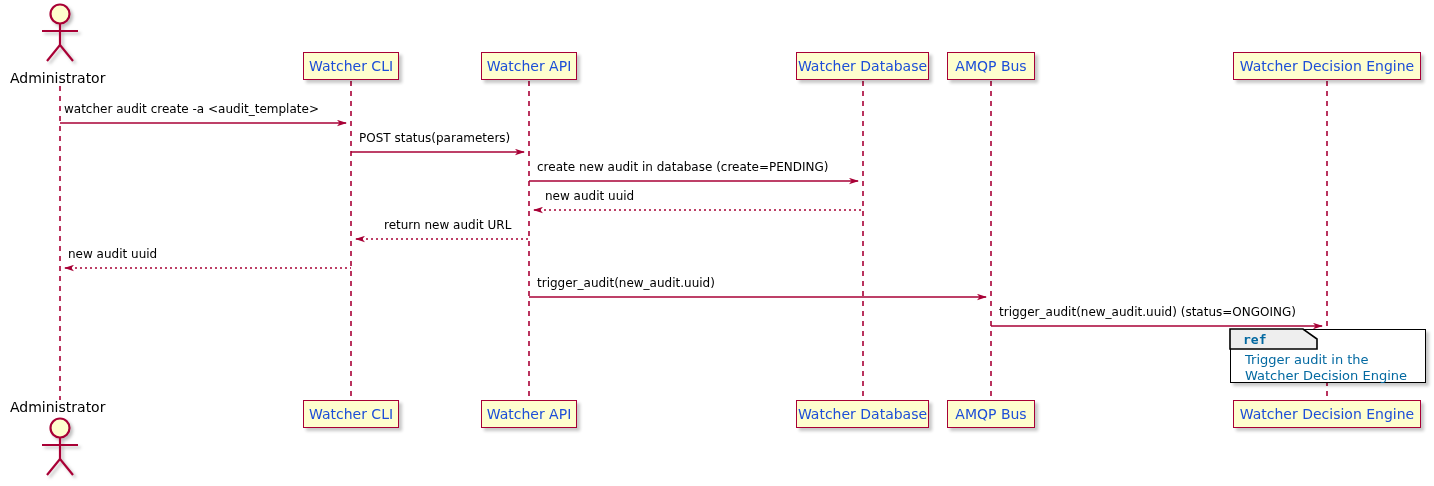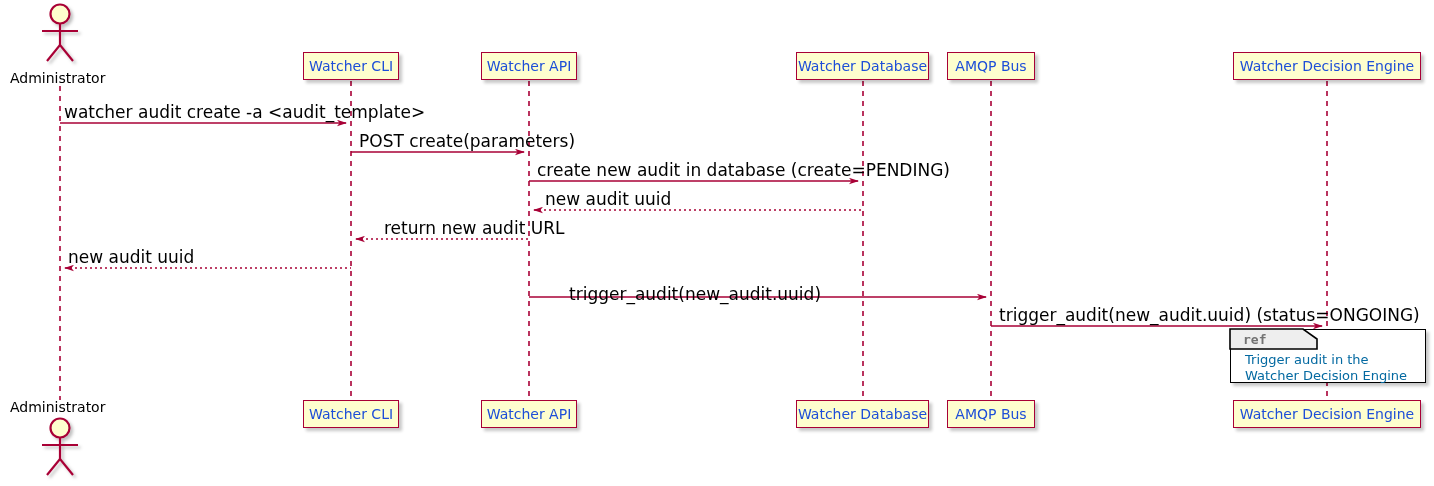--- a/index.html
+++ b/index.html
@@ -47,21 +47,21 @@
   .actor-label {
     position: absolute;
     font-size: 14px;
     color: #000000;
     white-space: nowrap;
     z-index: 5;
   }
   
   .msg-label {
     position: absolute;
-    font-size: 17px;
+    font-size: 12px;
     color: #000000;
     white-space: nowrap;
     z-index: 4;
   }
   
   .ref-box {
     position: absolute;
     box-sizing: border-box;
     background: #FFFFFF;
     border: 1.6px solid #000000;
@@ -141,32 +141,32 @@
   <div class="participant" style="left:947px; top:52px; width:88px;">AMQP Bus</div>
   <div class="participant" style="left:1233px; top:52px; width:188px;">Watcher Decision Engine</div>
 
   <div class="participant" style="left:303px; top:400px; width:96px;">Watcher CLI</div>
   <div class="participant" style="left:481px; top:400px; width:96px;">Watcher API</div>
   <div class="participant" style="left:796px; top:400px; width:133px;">Watcher Database</div>
   <div class="participant" style="left:947px; top:400px; width:88px;">AMQP Bus</div>
   <div class="participant" style="left:1233px; top:400px; width:188px;">Watcher Decision Engine</div>
 
   <div class="msg-label" style="left:64px; top:102px;">watcher audit create -a &lt;audit_template&gt;</div>
-  <div class="msg-label" style="left:359px; top:131px;">POST create(parameters)</div>
+  <div class="msg-label" style="left:359px; top:131px;">POST status(parameters)</div>
   <div class="msg-label" style="left:537px; top:160px;">create new audit in database (create=PENDING)</div>
   <div class="msg-label" style="left:545px; top:189px;">new audit uuid</div>
   <div class="msg-label" style="left:384px; top:218px;">return new audit URL</div>
   <div class="msg-label" style="left:68px; top:247px;">new audit uuid</div>
-  <div class="msg-label" style="left:537px; top:284px;margin-left:32px;">trigger_audit(new_audit.uuid)</div>
+  <div class="msg-label" style="left:537px; top:276px;">trigger_audit(new_audit.uuid)</div>
   <div class="msg-label" style="left:999px; top:305px;">trigger_audit(new_audit.uuid) (status=ONGOING)</div>
 
   <div class="ref-box" style="left:1230px; top:329px; width:196px; height:54px;">
     <svg width="196" height="54" style="position:absolute; left:-1.6px; top:-1.6px;">
       <path d="M1,1 L74,1 L88,11 L88,21 L1,21 Z" fill="#EEEEEE" stroke="#000000" stroke-width="1.6"></path>
     </svg>
-    <div style="position:absolute; left:12px; top:2px; font-family:'DejaVu Sans Mono', monospace; font-weight:bold; font-size:13px; color:#737373; z-index:2;">ref</div>
+    <div style="position:absolute; left:12px; top:2px; font-family:'DejaVu Sans Mono', monospace; font-weight:bold; font-size:13px; color:#0369a1; z-index:2;">ref</div>
     <div class="ref-body">
       <div>Trigger audit in the</div>
       <div>Watcher Decision Engine</div>
     </div>
   </div>
 
 </div>
 
 </body></html>

